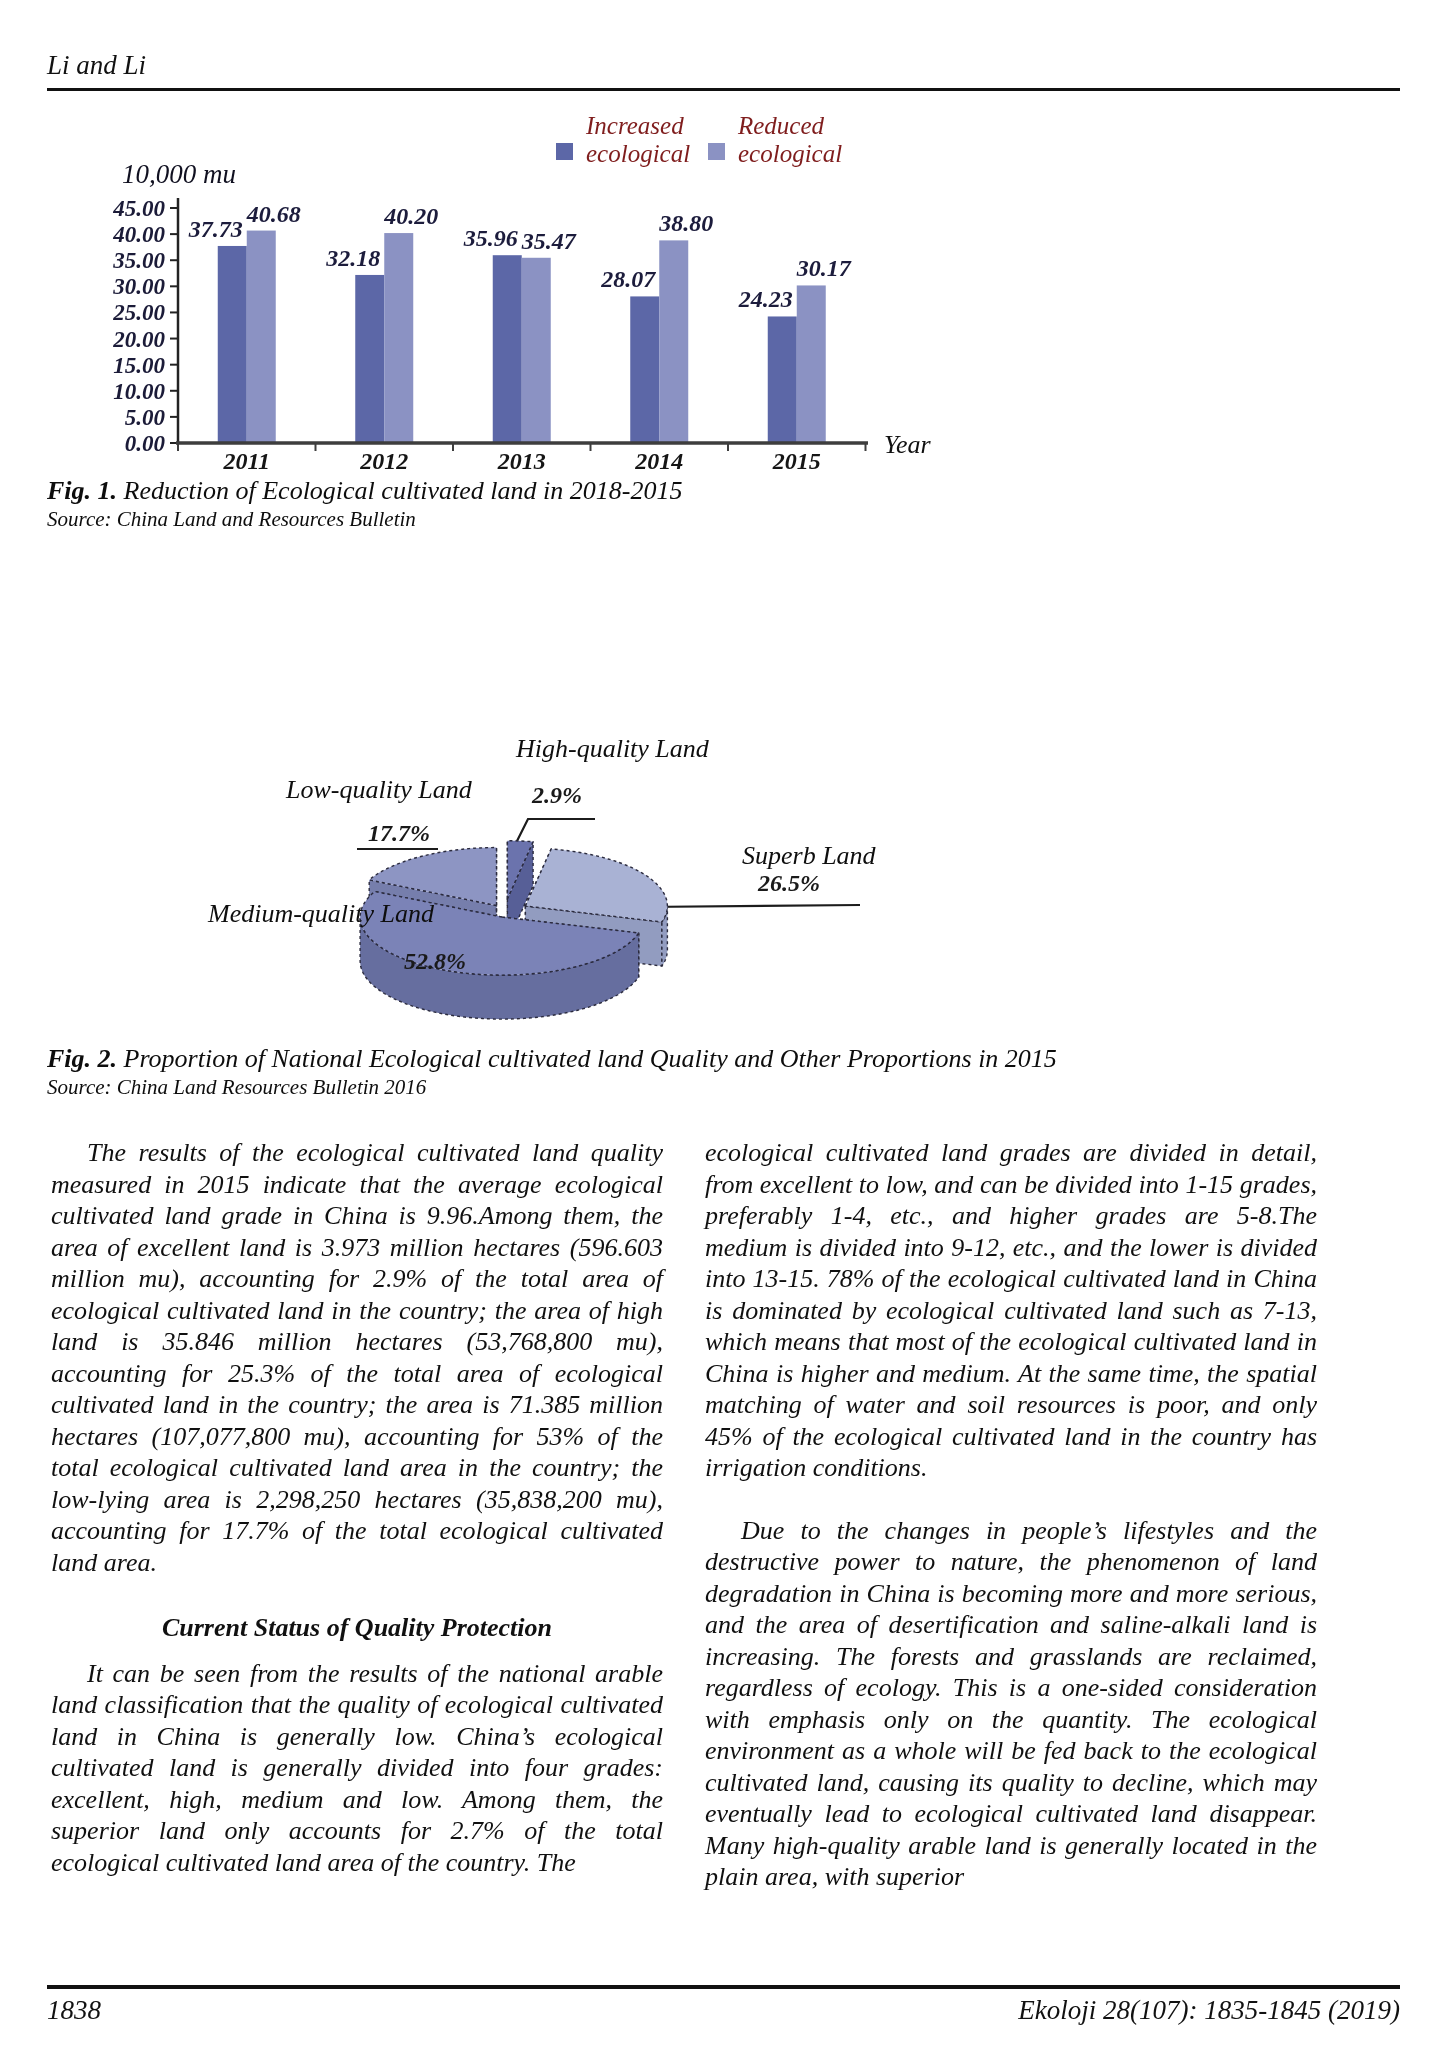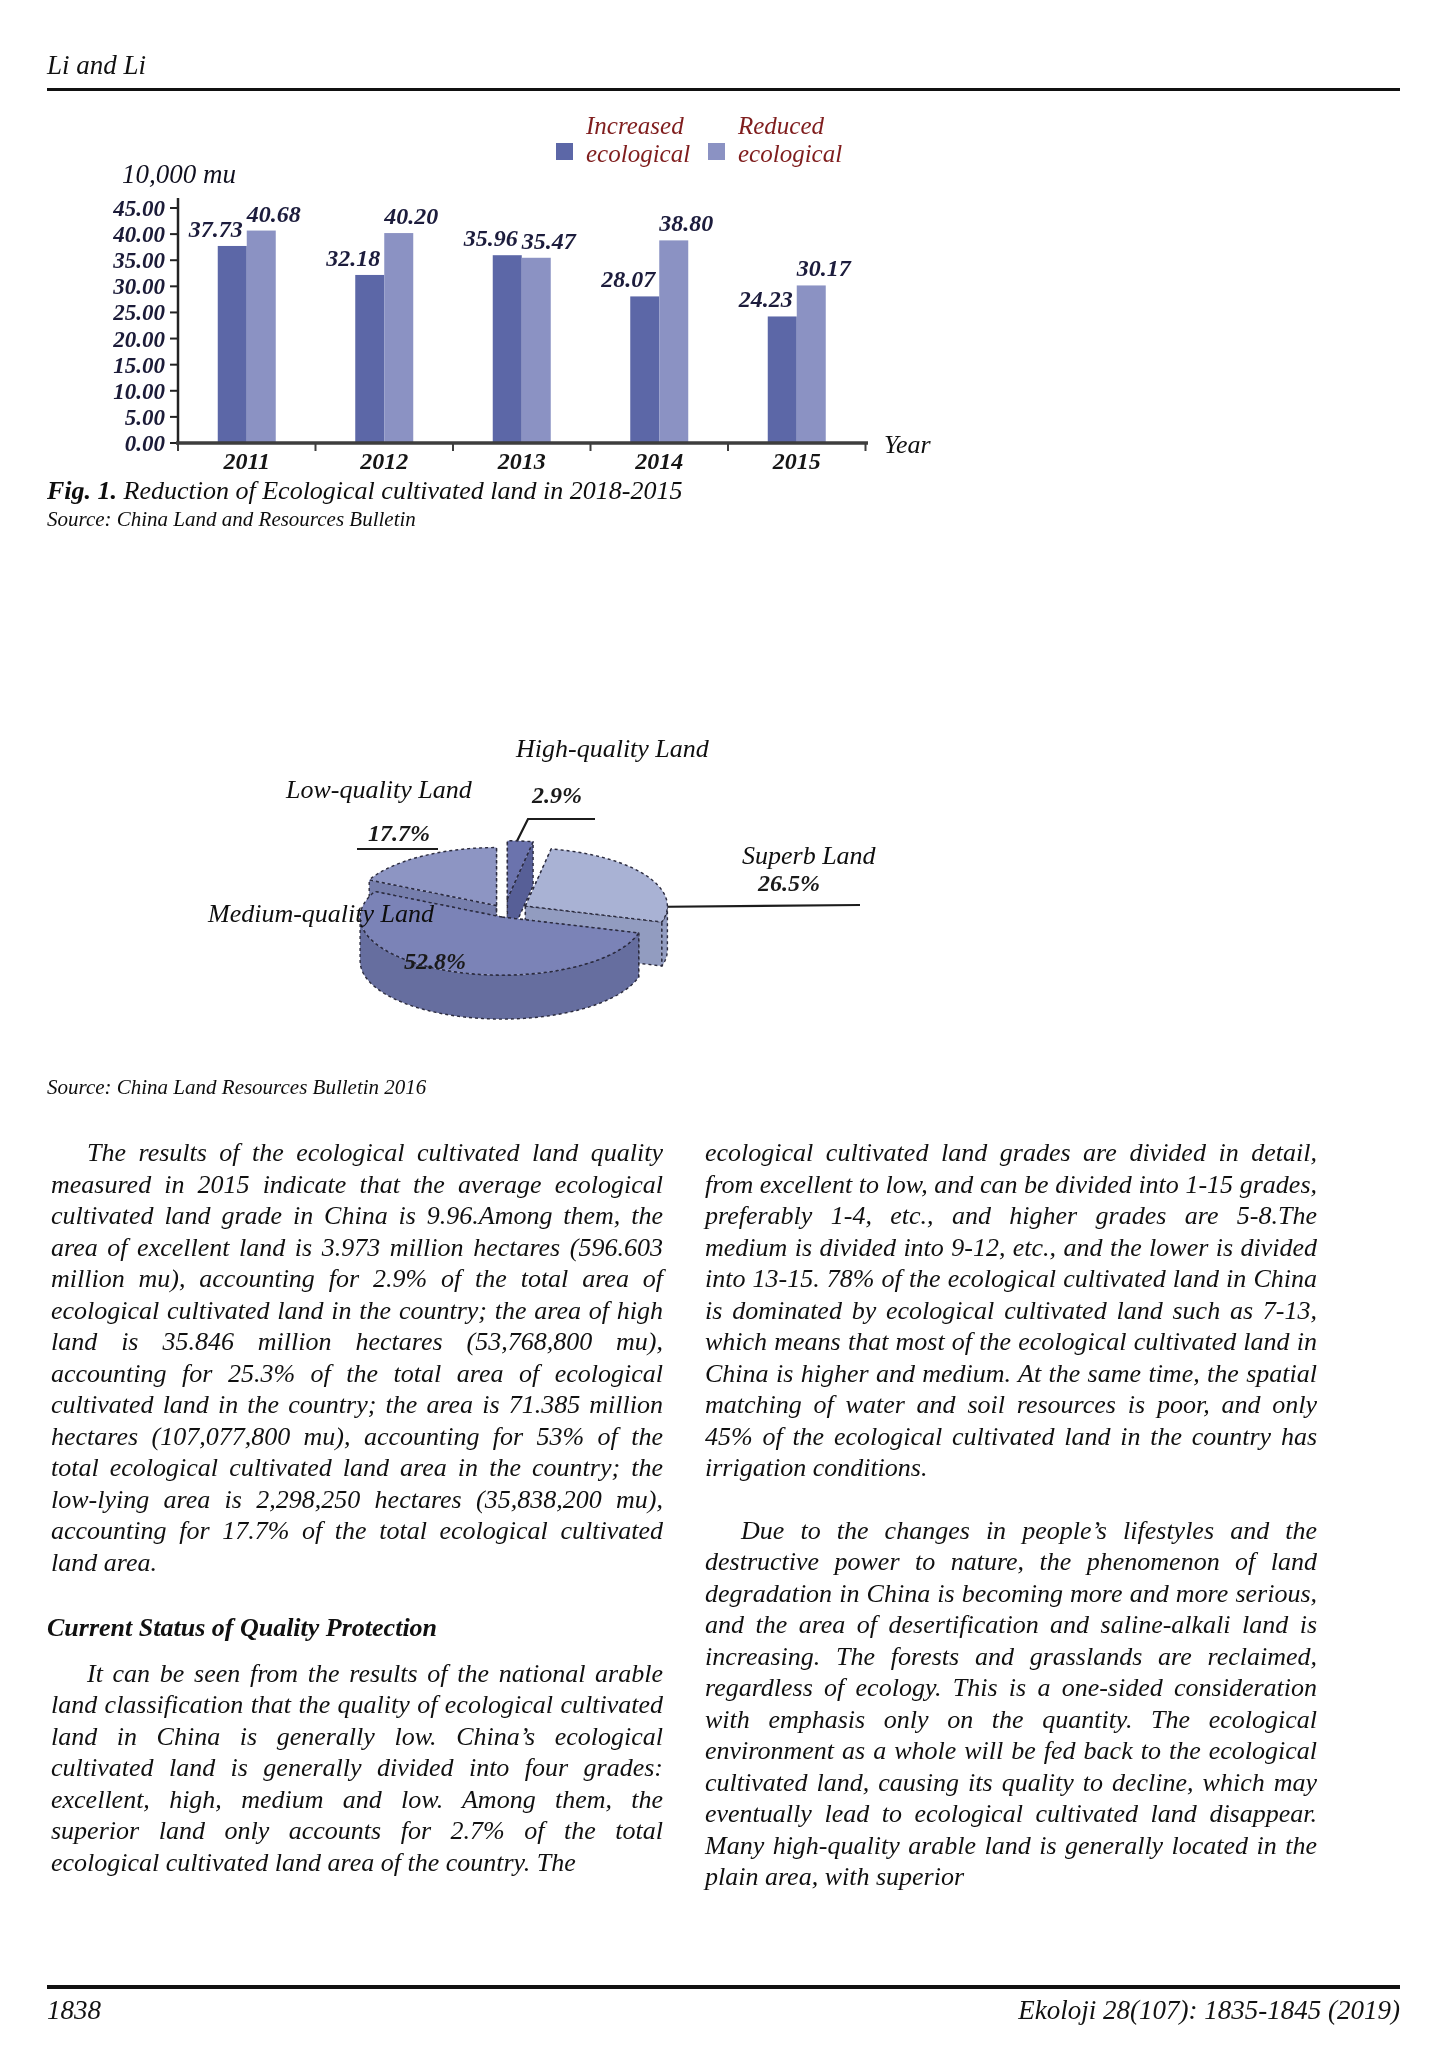--- a/index.html
+++ b/index.html
@@ -32,21 +32,21 @@
   .lbl-high{left:336px;top:1px;}   .pct-high{left:352px;top:49px;}
   .lbl-low{left:106px;top:42px;}   .pct-low{left:188px;top:87px;}
   .lbl-superb{left:562px;top:108px;} .pct-superb{left:578px;top:137px;}
   .lbl-medium{left:28px;top:166px;}  .pct-medium{left:224px;top:215px;}
   
   .col{position:absolute;top:1133px;width:620px;font-size:26px;line-height:31.5px;
        text-align:justify;color:#101010;}
   .col-left{left:47px;} .col-right{left:701px;}
   .col p{margin:4px;}
   .indent{text-indent:36px;}
-  .section-heading{font-weight:700;text-align:left;margin:34px 0 14px 0 !important;}
+  .section-heading{font-weight:700;text-align:center;margin:34px 0 14px 0 !important;}
   .para-gap{margin-top:31px !important;}
   
   .footer-rule{left:47px;top:1985px;width:1353px;height:3.5px;background:#111;}
   .footer-page{left:47px;top:1995px;font-size:27px;}
   .footer-journal{right:43px;top:1995px;font-size:27px;}
 </style>
 </head>
 <body>
 
 <div class="page">
@@ -149,20 +149,21 @@
     <div class="pie-label lbl-high">High-quality Land</div>
     <div class="pie-pct  pct-high">2.9%</div>
     <div class="pie-label lbl-low">Low-quality Land</div>
     <div class="pie-pct  pct-low">17.7%</div>
     <div class="pie-label lbl-superb">Superb Land</div>
     <div class="pie-pct  pct-superb">26.5%</div>
     <div class="pie-label lbl-medium">Medium-quality Land</div>
     <div class="pie-pct  pct-medium">52.8%</div>
   </div>
 
+  <div class="abs caption cap2"><b>Fig. 2.</b><span> Proportion of National Ecological cultivated land Quality and Other Proportions in 2015</span></div>
   <div class="abs source src2">Source: China Land Resources Bulletin 2016</div>
 
   <div class="col col-left">
     <p class="indent">The results of the ecological cultivated land quality measured in 2015 indicate that the average ecological cultivated land grade in China is 9.96.Among them, the area of excellent land is 3.973 million hectares (596.603 million mu), accounting for 2.9% of the total area of ecological cultivated land in the country; the area of high land is 35.846 million hectares (53,768,800 mu), accounting for 25.3% of the total area of ecological cultivated land in the country; the area is 71.385 million hectares (107,077,800 mu), accounting for 53% of the total ecological cultivated land area in the country; the low-lying area is 2,298,250 hectares (35,838,200 mu), accounting for 17.7% of the total ecological cultivated land area.</p>
     <p class="section-heading">Current Status of Quality Protection</p>
     <p class="indent">It can be seen from the results of the national arable land classification that the quality of ecological cultivated land in China is generally low. China’s ecological cultivated land is generally divided into four grades: excellent, high, medium and low. Among them, the superior land only accounts for 2.7% of the total ecological cultivated land area of the country. The</p>
   </div>
   <div class="col col-right">
     <p>ecological cultivated land grades are divided in detail, from excellent to low, and can be divided into 1-15 grades, preferably 1-4, etc., and higher grades are 5-8.The medium is divided into 9-12, etc., and the lower is divided into 13-15. 78% of the ecological cultivated land in China is dominated by ecological cultivated land such as 7-13, which means that most of the ecological cultivated land in China is higher and medium. At the same time, the spatial matching of water and soil resources is poor, and only 45% of the ecological cultivated land in the country has irrigation conditions.</p>
     <p class="indent para-gap">Due to the changes in people’s lifestyles and the destructive power to nature, the phenomenon of land degradation in China is becoming more and more serious, and the area of desertification and saline-alkali land is increasing. The forests and grasslands are reclaimed, regardless of ecology. This is a one-sided consideration with emphasis only on the quantity. The ecological environment as a whole will be fed back to the ecological cultivated land, causing its quality to decline, which may eventually lead to ecological cultivated land disappear. Many high-quality arable land is generally located in the plain area, with superior</p>

